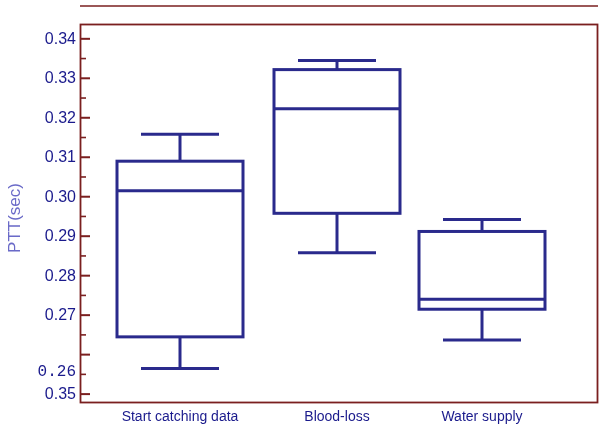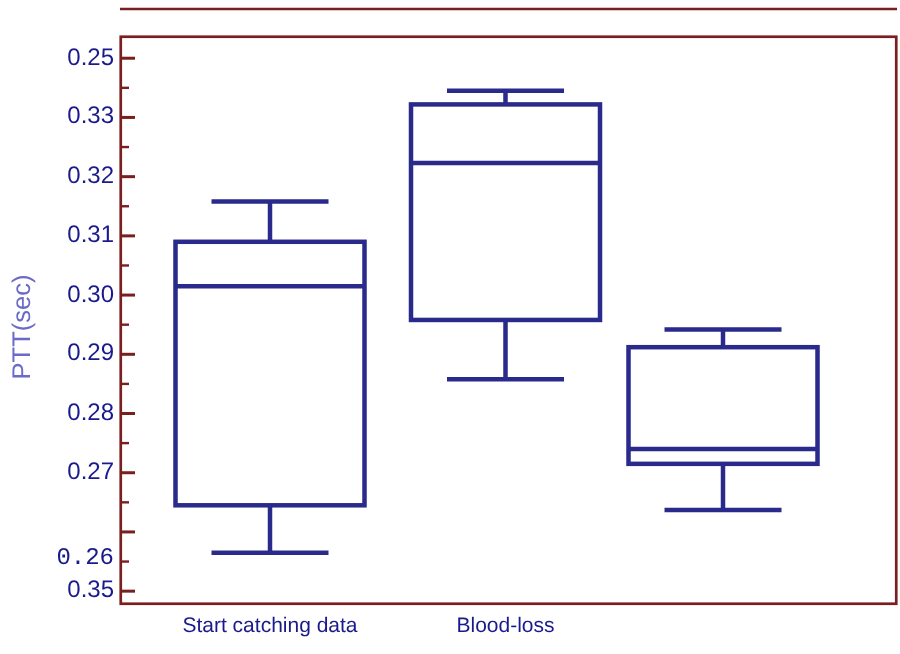--- a/index.html
+++ b/index.html
@@ -87,21 +87,21 @@
   <div class="ytick-wrap" id="ytick-wrap">
       <div class="ytick-label" style="top: 394.105px;">0.35</div>
       <div class="ytick-label" style="top: 372px; font-family: Liberation Mono, monospace;">0.26</div>
       <div class="ytick-label" style="top: 315.152px; padding-left: 48px;">0.27</div>
       <div class="ytick-label" style="top: 275.675px;">0.28</div>
       <div class="ytick-label" style="top: 236.199px;">0.29</div>
       <div class="ytick-label" style="top: 196.723px;">0.30</div>
       <div class="ytick-label" style="top: 157.246px; text-align: center;">0.31</div>
       <div class="ytick-label" style="top: 117.77px; margin-left: 16px;">0.32</div>
       <div class="ytick-label" style="top: 78.2932px;">0.33</div>
-      <div class="ytick-label" style="top: 38.8168px;">0.25</div>
+      <div class="ytick-label" style="top: 38.8168px;">0.34</div>
     </div>
 
   <svg id="plot-svg" width="600" height="436" viewBox="0 0 600 436" style="position:absolute; left:0; top:0;">
 
     <line x1="80" y1="6" x2="598" y2="6" stroke="#7a1f1f" stroke-width="1.6"></line>
 
     <rect x="80.5" y="24.5" width="517" height="378" fill="#ffffff" stroke="#7a1f1f" stroke-width="1.8"></rect>
     <g id="ticks-group">
         <line x1="81" y1="394.1047120418848" x2="90" y2="394.1047120418848" stroke="#7a1f1f" stroke-width="2"></line>
         <line x1="81" y1="354.6282722513089" x2="90" y2="354.6282722513089" stroke="#7a1f1f" stroke-width="2"></line>
@@ -147,15 +147,16 @@
           <line x1="419" y1="299.36125654450257" x2="545" y2="299.36125654450257" stroke="#2a2a8c" stroke-width="3"></line>
           <line x1="482" y1="309.2303664921466" x2="482" y2="340.02198952879587" stroke="#2a2a8c" stroke-width="3"></line>
           <line x1="443" y1="340.02198952879587" x2="521" y2="340.02198952879587" stroke="#2a2a8c" stroke-width="3"></line>
         </g>
       </g>
   </svg>
 
   <div class="xlabels-wrap" id="xlabels-wrap">
       <div class="xtick-label" style="left: 180px; top: 6px;">Start catching data</div>
       <div class="xtick-label" style="left: 337px; top: 6px;">Blood-loss</div>
+      <div class="xtick-label" style="left: 482px; top: 6px;">Water supply</div>
     </div>
 
 </div>
 
 </body></html>

